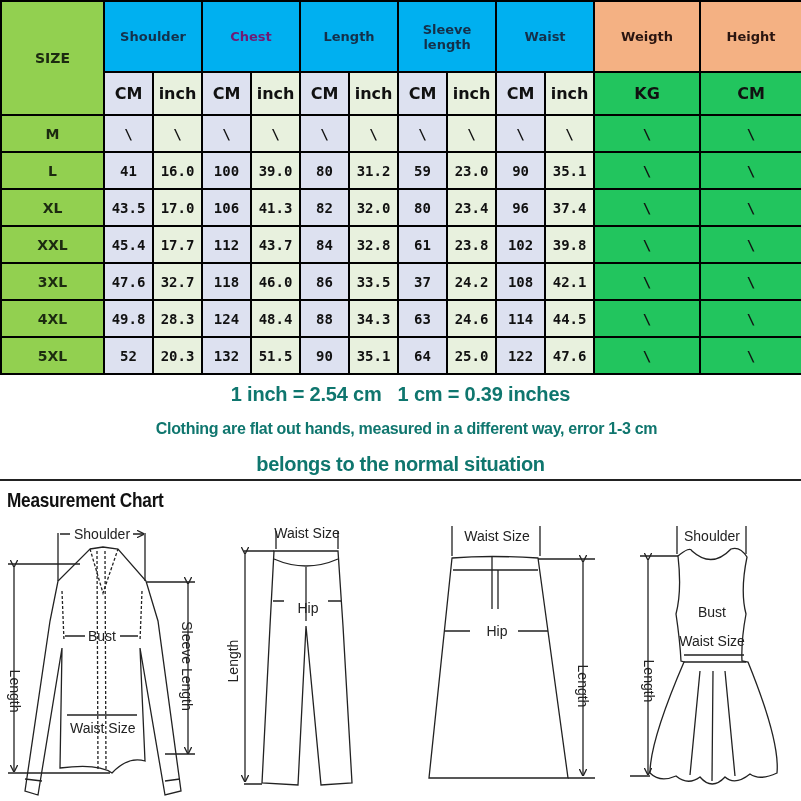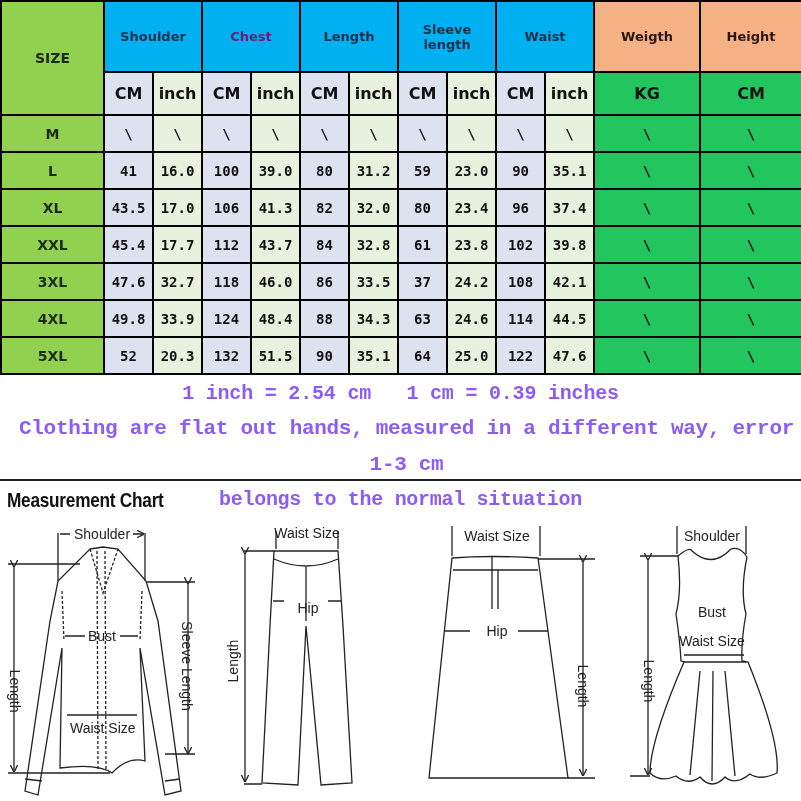--- a/index.html
+++ b/index.html
@@ -24,24 +24,24 @@
   .size-table .in { background: #e8f1de; }
   .size-table .wh { background: #22c55e; }
   .size-table .u { font-size: 16px; }
   .size-table .v { font-family: "DejaVu Sans Mono", monospace; font-size: 14px; }
   .size-table tr.hdr { height: 71px; }
   .size-table tr.unit { height: 43px; }
   .size-table tr.row { height: 37px; }
 
   .notes {
     position: absolute; left: 0; top: 374px; width: 801px; text-align: center;
-    color: #8b5cf6; font-family: Liberation Mono, monospace; font-weight: bold;
+    color: #0f766e; font-family: Liberation Sans, sans-serif; font-weight: bold;
   }
   .notes .line1 { font-size: 20px; line-height: 34px; margin-top: 3px; letter-spacing: -0.2px; }
-  .notes .line2 { font-size: 21px; line-height: 36px; letter-spacing: -0.3px; padding-left: 12px; }
+  .notes .line2 { font-size: 16px; line-height: 36px; letter-spacing: -0.3px; padding-left: 12px; }
   .notes .line3 { font-size: 20px; line-height: 34px; letter-spacing: -0.3px; }
 
   .divider { position: absolute; left: 0; top: 479px; width: 801px; height: 2px; background: #222; }
 
   .mc-title {
     position: absolute; left: 7px; top: 488px;
     font-family: "Liberation Sans", sans-serif; font-weight: bold; font-size: 21px;
     color: #111; transform: scaleX(0.82); transform-origin: left top; letter-spacing: -0.3px;
   }
   .diagram { position: absolute; top: 481px; left: 0; width: 801px; height: 320px; }
@@ -164,21 +164,21 @@
         <td class="cm v">37</td>
         <td class="in v">24.2</td>
         <td class="cm v">108</td>
         <td class="in v">42.1</td>
         <td class="wh v">\</td>
         <td class="wh v">\</td>
       </tr>
       <tr class="row">
         <td class="c-size">4XL</td>
         <td class="cm v">49.8</td>
-        <td class="in v">33.9</td>
+        <td class="in v">28.3</td>
         <td class="cm v">124</td>
         <td class="in v">48.4</td>
         <td class="cm v">88</td>
         <td class="in v">34.3</td>
         <td class="cm v">63</td>
         <td class="in v">24.6</td>
         <td class="cm v">114</td>
         <td class="in v">44.5</td>
         <td class="wh v">\</td>
         <td class="wh v">\</td>

